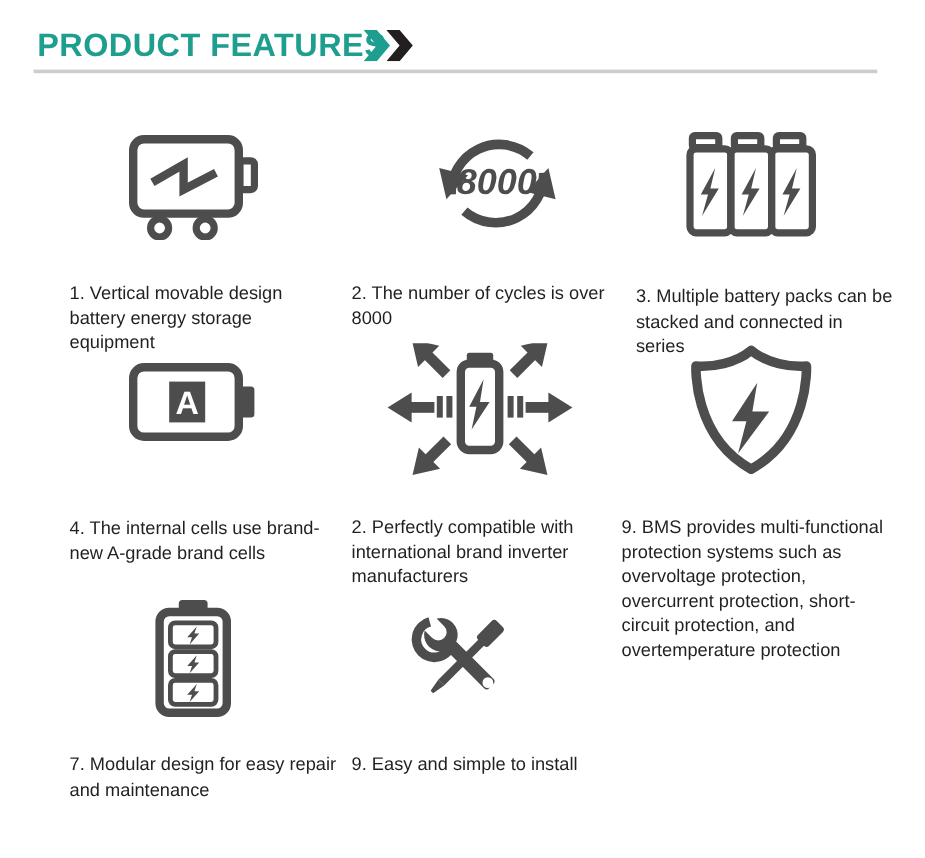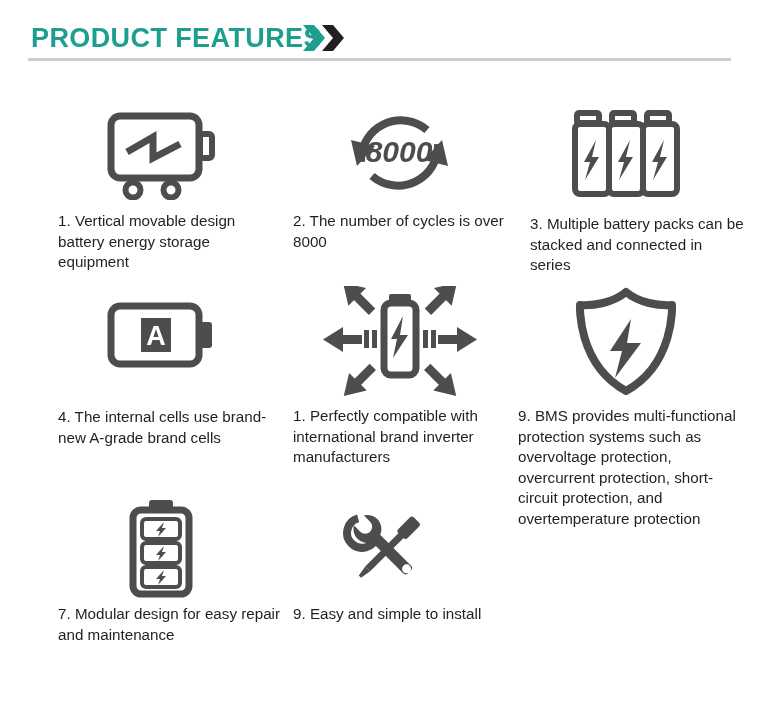--- a/index.html
+++ b/index.html
@@ -79,21 +79,21 @@
 
   .txt1 { top: 101px; }
   .txt2 { top: 101px; }
   .txt3 { top: 104px; }
   .txt4 { top: 107px; }
   .txt5 { top: 120px; }
   .txt6 { top: 120px; }
   .txt7 { top: 106px; }
   .txt8 { top: 106px; }
 
-  .feature-text { left: 1px; }
+  .feature-text { left: 1px; margin-top: 24px; }
   #f6 .feature-text { left: 0px; }
 
   svg { display: block; }
 </style>
 </head>
 <body>
 
 <div class="header">
   <div class="header-title">PRODUCT FEATURES</div>
   <div class="header-chevrons">
@@ -114,21 +114,21 @@
       <line x1="28" y1="68" x2="28" y2="74" stroke="#4d4d4d" stroke-width="6"></line>
       <line x1="66" y1="68" x2="66" y2="74" stroke="#4d4d4d" stroke-width="6"></line>
       <circle cx="28" cy="80" r="7.5" fill="none" stroke="#4d4d4d" stroke-width="6"></circle>
       <circle cx="66" cy="80" r="7.5" fill="none" stroke="#4d4d4d" stroke-width="6"></circle>
     </svg>
   </div>
   <div class="feature-text txt1">1. Vertical movable design battery energy storage equipment</div>
 </div>
 
 <div class="feature" id="f2">
-  <div class="feature-icon" style="left:45px; top:-10px;">
+  <div class="feature-icon" style="left:60px; top:-10px;">
     <svg width="125" height="105" viewBox="0 0 125 105">
       <path d="M24,62 A40,40 0 0 1 90,30" fill="none" stroke="#4d4d4d" stroke-width="8"></path>
       <path d="M101,44 A40,40 0 0 1 35,76" fill="none" stroke="#4d4d4d" stroke-width="8"></path>
       <polygon points="14,40 38,46 20,66" fill="#4d4d4d"></polygon>
       <polygon points="111,66 87,60 105,40" fill="#4d4d4d"></polygon>
       <text x="62" y="62" text-anchor="middle" font-family="'Liberation Sans', sans-serif" font-size="30" font-weight="bold" font-style="italic" fill="#4d4d4d">8000</text>
     </svg>
   </div>
   <div class="feature-text txt2">2. The number of cycles is over 8000</div>
 </div>
@@ -204,21 +204,21 @@
           <polygon points="165,53.5 145,41 145,66"></polygon>
         </g>
 
         <g transform="rotate(-45 85 53)">
           <rect x="124" y="49" width="24" height="9"></rect>
           <polygon points="165,53.5 145,41 145,66"></polygon>
         </g>
       </g>
     </svg>
   </div>
-  <div class="feature-text txt5">1. Perfectly compatible with international brand inverter manufacturers</div>
+  <div class="feature-text txt5">2. Perfectly compatible with international brand inverter manufacturers</div>
 </div>
 
 <div class="feature" id="f6">
   <div class="feature-icon" style="left:53px; top:0px;">
     <svg width="110" height="112" viewBox="0 0 110 112">
       <path d="M55,6 C42,17 22,20 9,19 C9,19 6,78 55,105 C104,78 101,19 101,19 C88,20 68,17 55,6 Z" fill="none" stroke="#4d4d4d" stroke-width="8" stroke-linejoin="round"></path>
       <polygon points="60,33 39,65 51,65 44,92 70,57 56,57" fill="#4d4d4d"></polygon>
     </svg>
   </div>
   <div class="feature-text txt6">9. BMS provides multi-functional protection systems such as overvoltage protection, overcurrent protection, short-circuit protection, and overtemperature protection</div>

